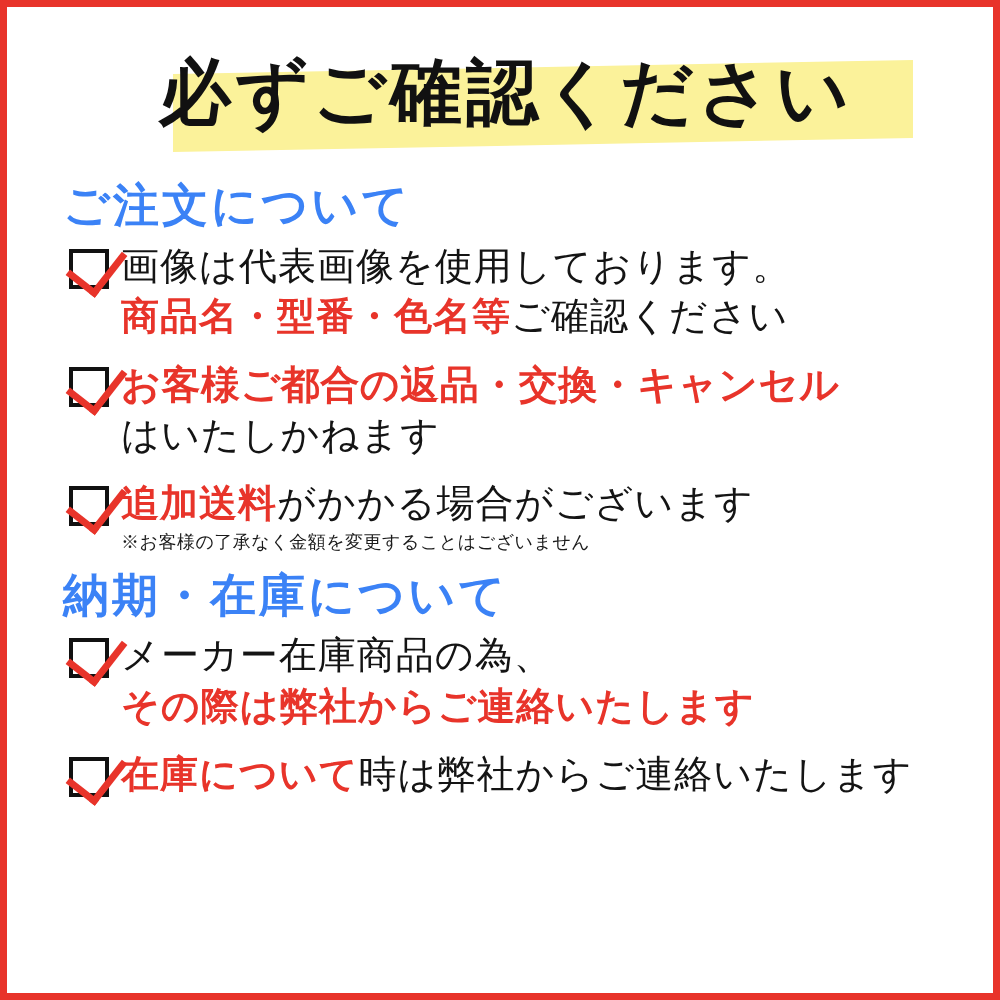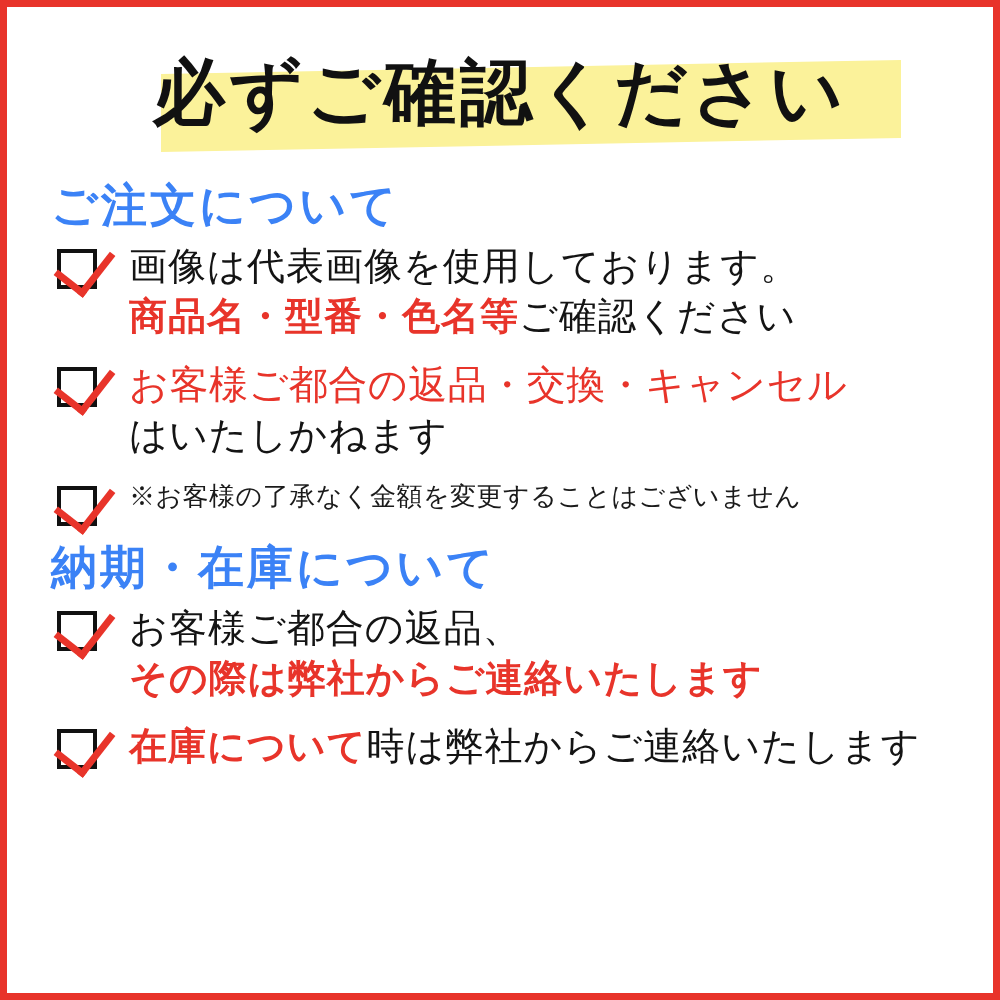--- a/index.html
+++ b/index.html
@@ -17,21 +17,21 @@
     position: relative;
     width: 1000px;
     height: 1000px;
     box-sizing: border-box;
     border: 7px solid #e8342a;
     background: #ffffff;
   }
   .inner {
     position: absolute;
     inset: 0;
-    padding: 30px 36px 0 36px;
+    padding: 30px 36px 0 48px;
     box-sizing: border-box;
   }
 
   
   .title-wrap {
     position: relative;
     height: 120px;
     margin: 6px 0 14px 0;
   }
   .title-band {
@@ -95,42 +95,41 @@
     width: 30px;
     height: 46px;
     border-right: 7px solid #e8342a;
     border-bottom: 7px solid #e8342a;
     transform: rotate(38deg);
   }
 
   .lines {
     flex: 1 1 auto;
     min-width: 0;
-    margin-left: 20px;
   }
   .line {
     font-size: 38px;
     line-height: 1.32;
     color: #141414;
     letter-spacing: 1px;
     white-space: nowrap;
   }
   .red {
     color: #e8342a;
     font-weight: bold;
     text-align: center;
   }
   .red-all {
     color: #e8342a;
-    font-weight: normal;
+    font-weight: bold;
     font-size: 39px;
     letter-spacing: 0.5px;
   }
   .note {
-    font-size: 26px;
+    font-size: 18px;
     line-height: 1.3;
     color: #1a1a1a;
     letter-spacing: 0.5px;
     margin: 2px 0 0 0;
     white-space: nowrap;
   }
   .indent {
     margin-left: 2px;
   }
 </style>
@@ -159,30 +158,31 @@
       <span class="checkbox"></span>
       <div class="lines">
         <div class="line"><span class="red-all">お客様ご都合の返品・交換・キャンセル</span></div>
         <div class="line"><span>はいたしかねます</span></div>
       </div>
     </div>
 
     <div class="item tight">
       <span class="checkbox"></span>
       <div class="lines">
+        <div class="line"><span class="red">追加送料</span><span>がかかる場合がございます</span></div>
         <div class="note">※お客様の了承なく金額を変更することはございません</div>
       </div>
     </div>
 
     <div class="section-head second">納期・在庫について</div>
 
     <div class="item">
       <span class="checkbox"></span>
       <div class="lines">
-        <div class="line"><span>お客様ご都合の返品、</span></div>
+        <div class="line"><span>メーカー在庫商品の為、</span></div>
         <div class="line"><span class="red">その際は弊社からご連絡いたします</span></div>
       </div>
     </div>
 
     <div class="item">
       <span class="checkbox"></span>
       <div class="lines">
         <div class="line"><span class="red">在庫について</span><span>時は弊社からご連絡いたします</span></div>
       </div>
     </div>

